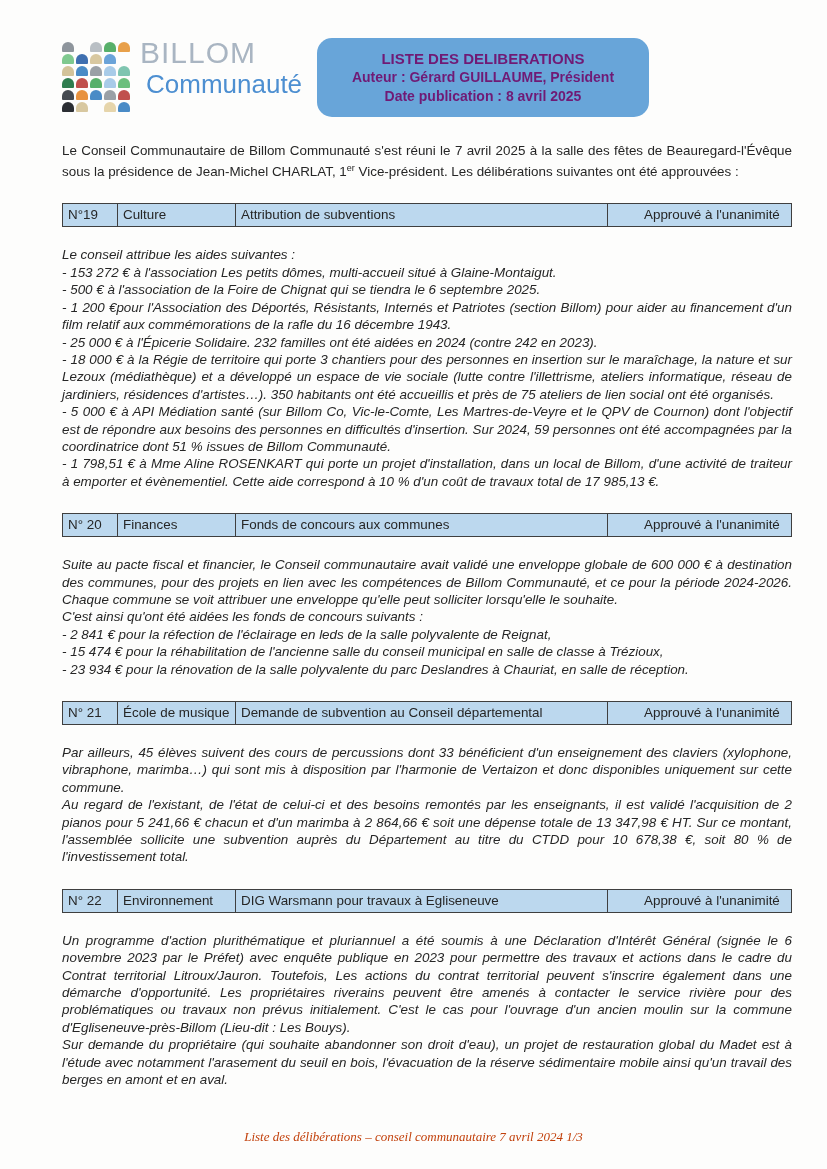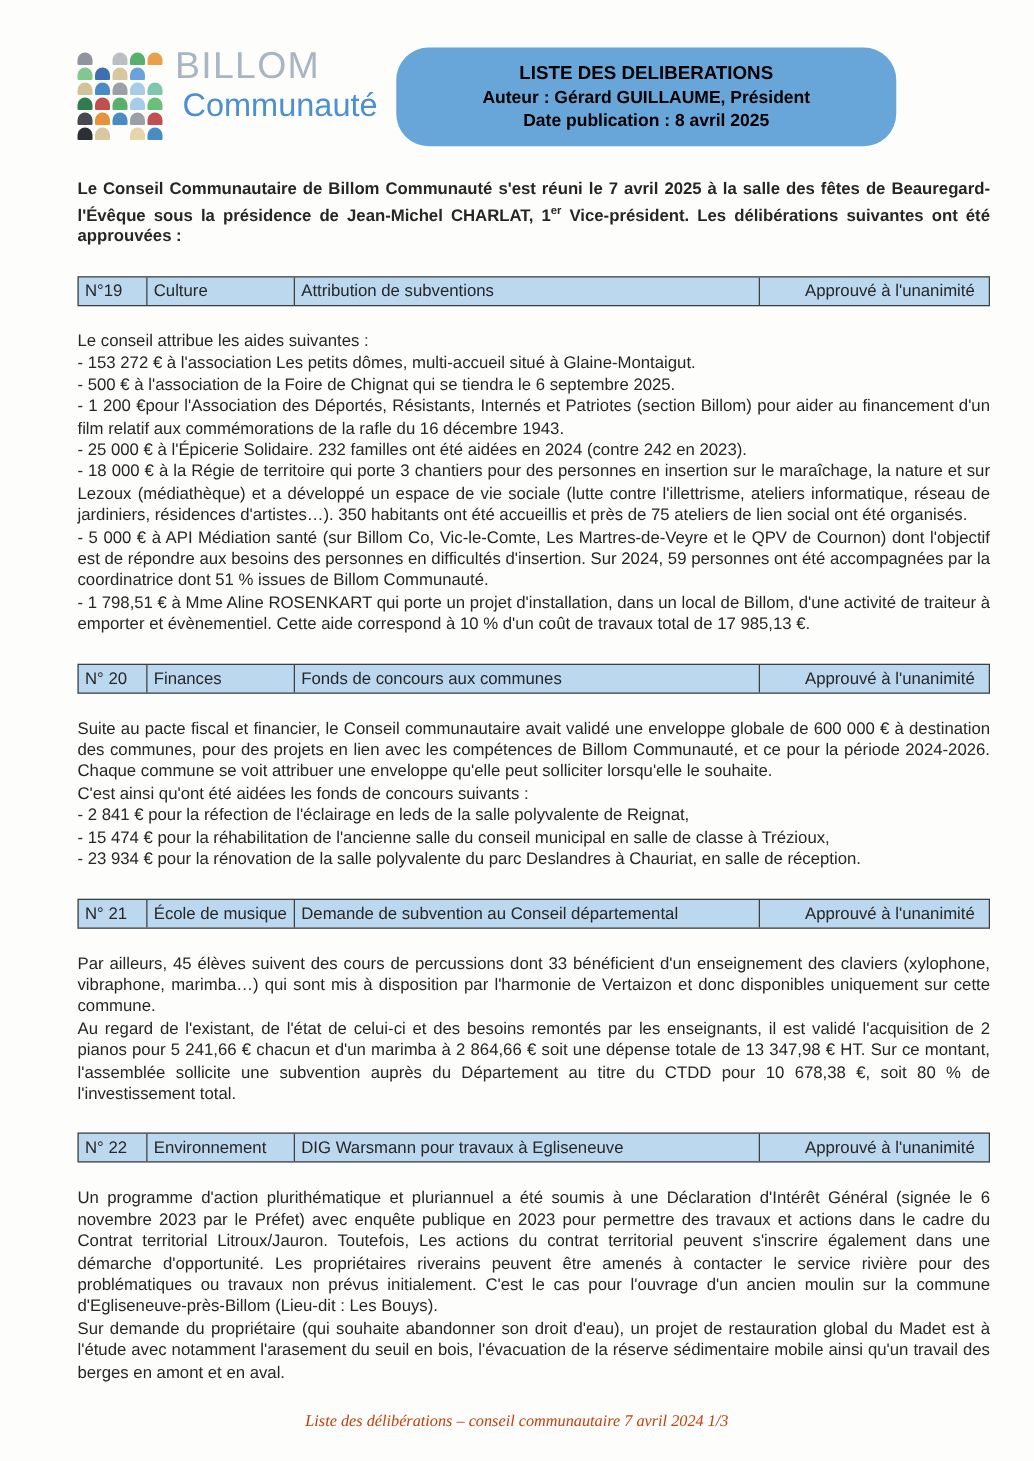--- a/index.html
+++ b/index.html
@@ -31,36 +31,36 @@
   .brand{
     font-size:30px;font-weight:normal;letter-spacing:1px;
     color:var(--brand-color,#a9b5c2);
   }
   .brand-sub{
     font-size:26px;font-weight:normal;margin-top:3px;margin-left:6px;
     color:var(--subtitle-color,#4d8fd1);
   }
   .title-box{
     margin-left:2px;
-    width:400px;flex:none;
+    width:332px;flex:none;
     background:var(--accent,#68a5d9);
-    border-radius:26px;
-    color:#000000;
+    border-radius:15px;
+    color:#701a75;
     text-align:center;
     padding:11px 14px;
     box-sizing:border-box;
     font-weight:bold;
   }
   .title-box .line1{font-size:15px;line-height:19px;}
   .title-box .line2,.title-box .line3{font-size:14px;line-height:19px;}
 
   
-  .intro{margin-top:25px;font-size:13.4px;line-height:17.5px;text-align:justify;font-weight:bold;}
+  .intro{margin-top:25px;font-size:13.4px;line-height:17.5px;text-align:justify;}
   .intro sup{font-size:9px;}
-  .section-body{margin-top:19px;font-size:13.4px;line-height:17.4px;}
+  .section-body{margin-top:19px;font-size:13.4px;line-height:17.4px;font-style:italic;}
   .section-body p{margin:0;text-align:justify;}
 
   
   .delib-row{
     display:flex;
     margin-top:23px;
     background:var(--row-bg,#bcd8ee);
     border:1px solid #3f3f3f;
     font-size:13.4px;
     line-height:17px;

